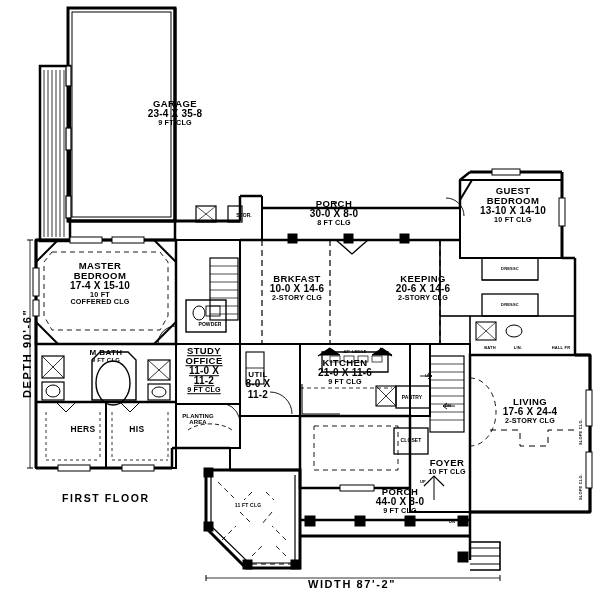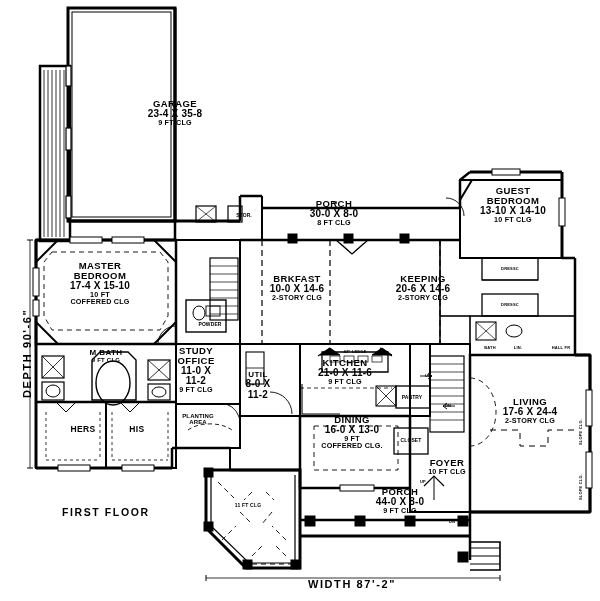--- a/index.html
+++ b/index.html
@@ -337,46 +337,40 @@
     <div class="rm-dim">10-0 X 14-6</div>
     <div class="rm-clg">2-STORY CLG</div>
   </div>
 
   <div class="lbl" style="left:392px;top:288px;transform:translate(-50%,-50%);margin-left:31px;">
     <div class="rm-name">KEEPING</div>
     <div class="rm-dim">20-6 X 14-6</div>
     <div class="rm-clg">2-STORY CLG</div>
   </div>
 
-  <div class="lbl" style="left:196px;top:370px;transform:translate(-50%,-50%);">
+  <div class="lbl" style="left:204px;top:370px;transform:translate(-50%,-50%);text-decoration:underline;">
     <div class="rm-name">STUDY</div>
     <div class="rm-name">OFFICE</div>
     <div class="rm-dim">11-0 X</div>
     <div class="rm-dim">11-2</div>
     <div class="rm-clg">9 FT CLG</div>
   </div>
 
   <div class="lbl" style="left:258px;top:361px;transform:translate(-50%,-50%);margin-top:24px;">
     <div class="rm-name" style="font-size:8px;">UTIL</div>
     <div class="rm-dim">8-0 X</div>
     <div class="rm-dim">11-2</div>
   </div>
 
   <div class="lbl" style="left:345px;top:372px;transform:translate(-50%,-50%);">
     <div class="rm-name">KITCHEN</div>
     <div class="rm-dim">21-0 X 11-6</div>
     <div class="rm-clg">9 FT CLG</div>
   </div>
 
-  <div class="lbl" style="left:352px;top:432px;transform:translate(-50%,-50%);">
-    <div class="rm-name">DINING</div>
-    <div class="rm-dim">16-0 X 13-0</div>
-    <div class="rm-clg">9 FT</div>
-    <div class="rm-clg">COFFERED CLG.</div>
-  </div>
 
   <div class="lbl" style="left:530px;top:411px;transform:translate(-50%,-50%);">
     <div class="rm-name">LIVING</div>
     <div class="rm-dim">17-6 X 24-4</div>
     <div class="rm-clg">2-STORY CLG</div>
   </div>
 
   <div class="lbl" style="left:447px;top:467px;transform:translate(-50%,-50%);">
     <div class="rm-name">FOYER</div>
     <div class="rm-clg">10 FT CLG</div>
@@ -418,15 +412,15 @@
   <div class="lbl micro" style="left:490px;top:348px;transform:translate(-50%,-50%);">BATH</div>
   <div class="lbl micro" style="left:518px;top:348px;transform:translate(-50%,-50%);">LIN.</div>
   <div class="lbl micro" style="left:561px;top:348px;transform:translate(-50%,-50%);">HALL FR</div>
   <div class="lbl micro" style="left:581px;top:432px;transform:translate(-50%,-50%) rotate(-90deg);">SLOPE CLG.</div>
   <div class="lbl micro" style="left:581px;top:487px;transform:translate(-50%,-50%) rotate(-90deg);">SLOPE CLG.</div>
 
   <div class="lbl edge-lbl depth" style="left:22px;top:398px;transform-origin:left top;transform:rotate(-90deg);">DEPTH 90'-6"</div>
 
   <div class="lbl edge-lbl" style="left:352px;top:585px;transform:translate(-50%,-50%);">WIDTH 87'-2"</div>
 
-  <div class="lbl floor-lbl" style="left:62px;top:493px;margin-top:14px;">FIRST FLOOR</div>
+  <div class="lbl floor-lbl" style="left:62px;top:493px;">FIRST FLOOR</div>
 
 </div>
 
 </body></html>

